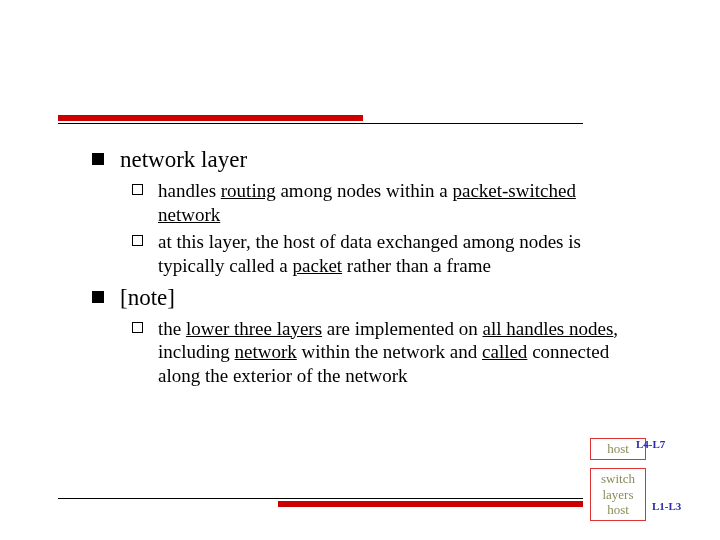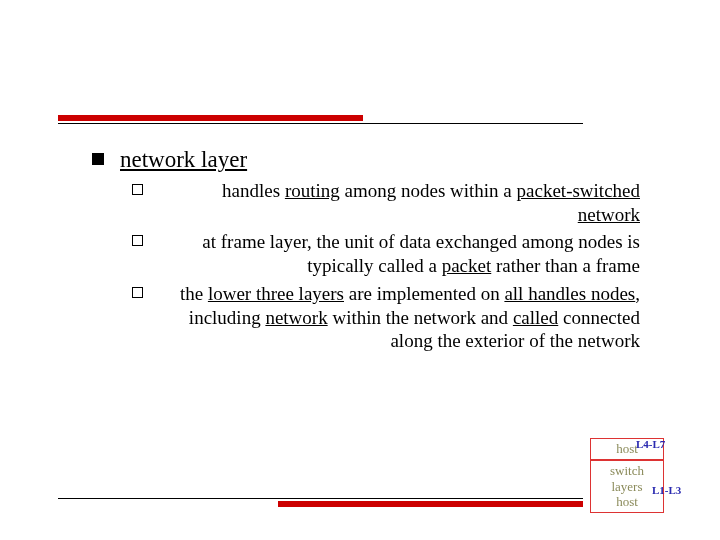--- a/index.html
+++ b/index.html
@@ -58,77 +58,75 @@
     top: 140px;
     width: 560px;
     color: #000;
   }
   .lvl1 {
     font-size: 23px;
     margin: 6px 0 2px 0;
     position: relative;
     padding-left: 40px;
     line-height: 1.25;
-    text-decoration: underline;
   }
   .lvl1 .bullet {
     position: absolute;
     left: 12px;
     top: 7px;
     width: 12px;
     height: 12px;
     background: #000;
   }
   .lvl2 {
     font-size: 19px;
     margin: 4px 0 4px 38px;
     position: relative;
     padding-left: 40px;
     line-height: 1.25;
-    text-align: right;
   }
   .lvl2 .bullet {
     position: absolute;
     left: 14px;
     top: 5px;
     width: 11px;
     height: 11px;
     border: 1.5px solid #000;
     box-sizing: border-box;
   }
   .u { text-decoration: underline; }
 
   .callouts {
     position: absolute;
     left: 590px;
     top: 438px;
     width: 120px;
     font-family: "Times New Roman", serif;
   }
   .box {
-    width: 74px;
+    width: 56px;
     text-align: center;
     border: 1.5px solid #d33;
     box-sizing: border-box;
     font-size: 13px;
     line-height: 1.2;
     color: #8b8b5b;
     padding: 2px 2px;
   }
   .box.b1 { height: 22px; padding-top: 2px; }
-  .box.b2 { }
+  .box.b2 { margin-top: 8px; }
   .lbl {
     position: absolute;
     font-size: 11px;
     color: #2a2ab0;
     font-weight: bold;
     white-space: nowrap;
   }
   .lbl.l1 { left: 46px; top: 0px; }
-  .lbl.l2 { left: 62px; top: 46px; text-align: center; }
+  .lbl.l2 { left: 62px; top: 62px; text-align: center; }
 </style>
 </head>
 <body>
 
 <div class="top-rule">
   <div class="red"></div>
   <div class="black"></div>
 </div>
 
 <div class="content">
@@ -138,23 +136,27 @@
     <span>network layer</span>
   </div>
 
   <div class="lvl2">
     <span class="bullet"></span>
     <span><span>handles </span><span class="u">routing</span><span> among nodes within a </span><span class="u">packet-switched</span><span> </span><span class="u">network</span><span></span></span>
   </div>
 
   <div class="lvl2">
     <span class="bullet"></span>
-    <span><span>at frame layer, the unit of data exchanged among nodes is typically called a </span><span class="u">packet</span><span> rather than a frame</span></span>
+    <span><span>at this layer, the host of data exchanged among nodes is typically called a </span><span class="u">packet</span><span> rather than a frame</span></span>
   </div>
 
+  <div class="lvl1">
+    <span class="bullet"></span>
+    <span>[note]</span>
+  </div>
 
   <div class="lvl2">
     <span class="bullet"></span>
     <span><span>the </span><span class="u">lower three layers</span><span> are implemented on </span><span class="u">all handles nodes</span><span>, including </span><span class="u">network</span><span> within the network and </span><span class="u">called</span><span> connected along the exterior of the network</span></span>
   </div>
 
 </div>
 
 <div class="callouts">
   <div class="box b1">

